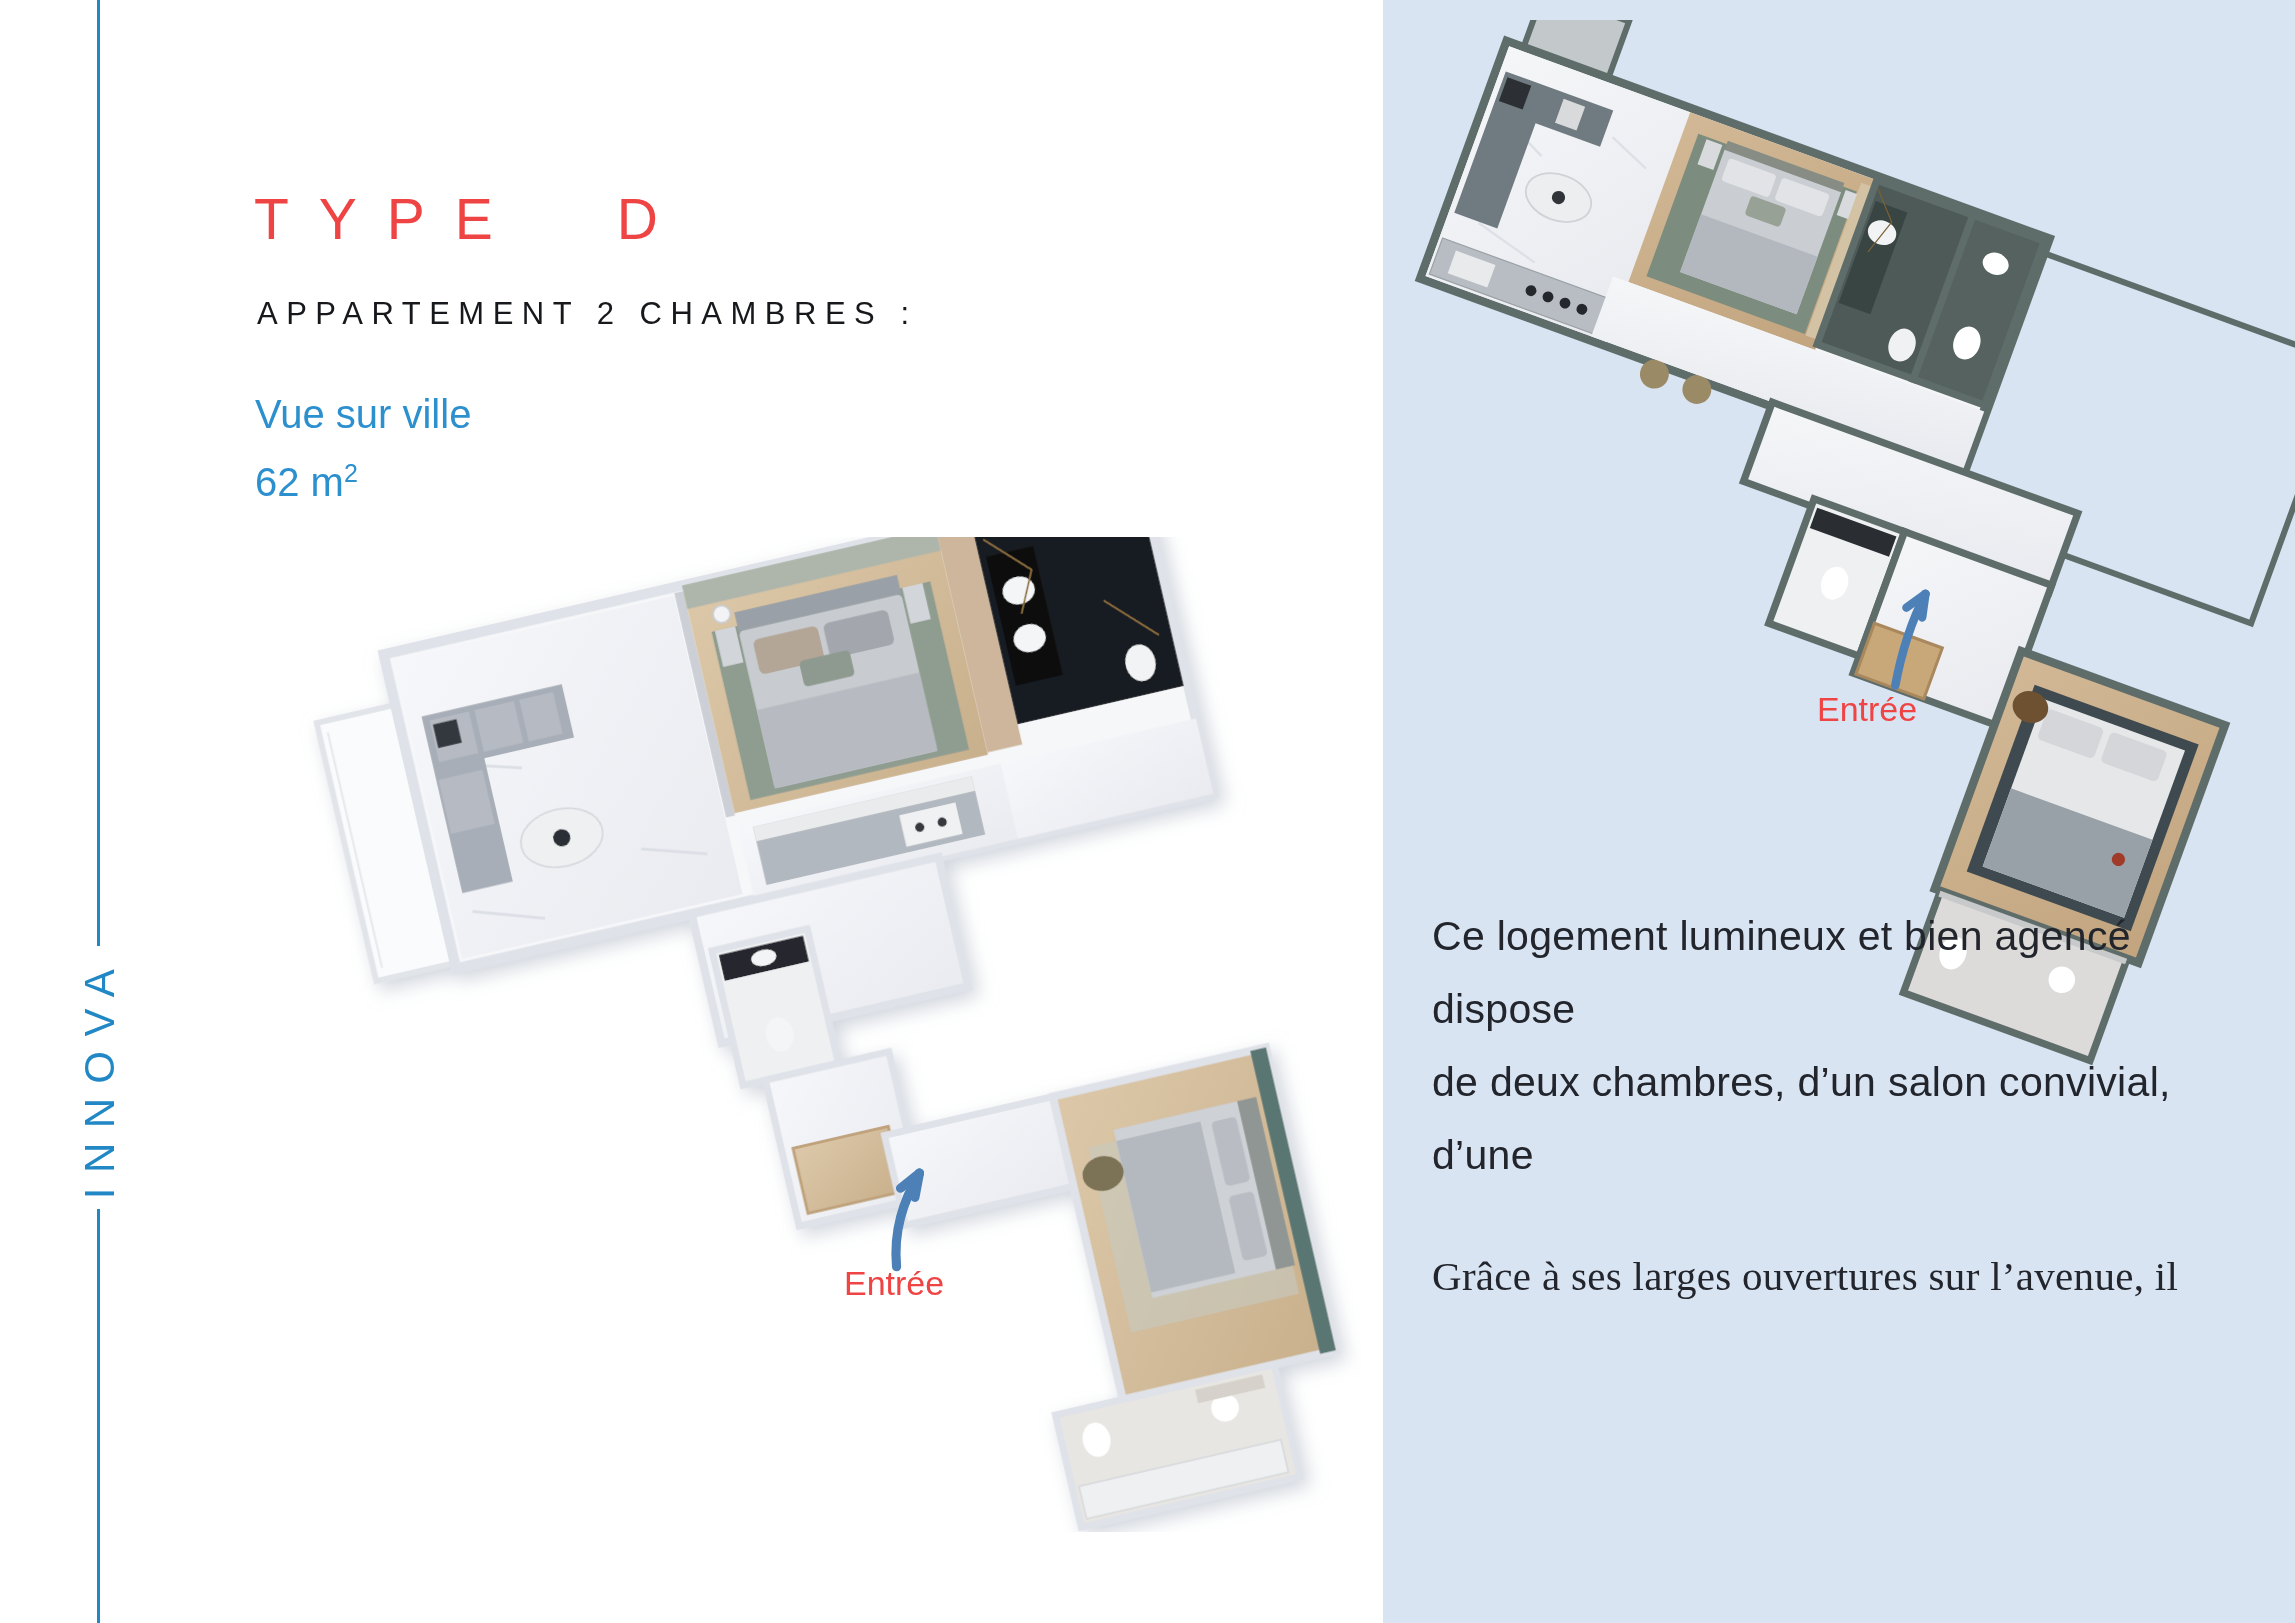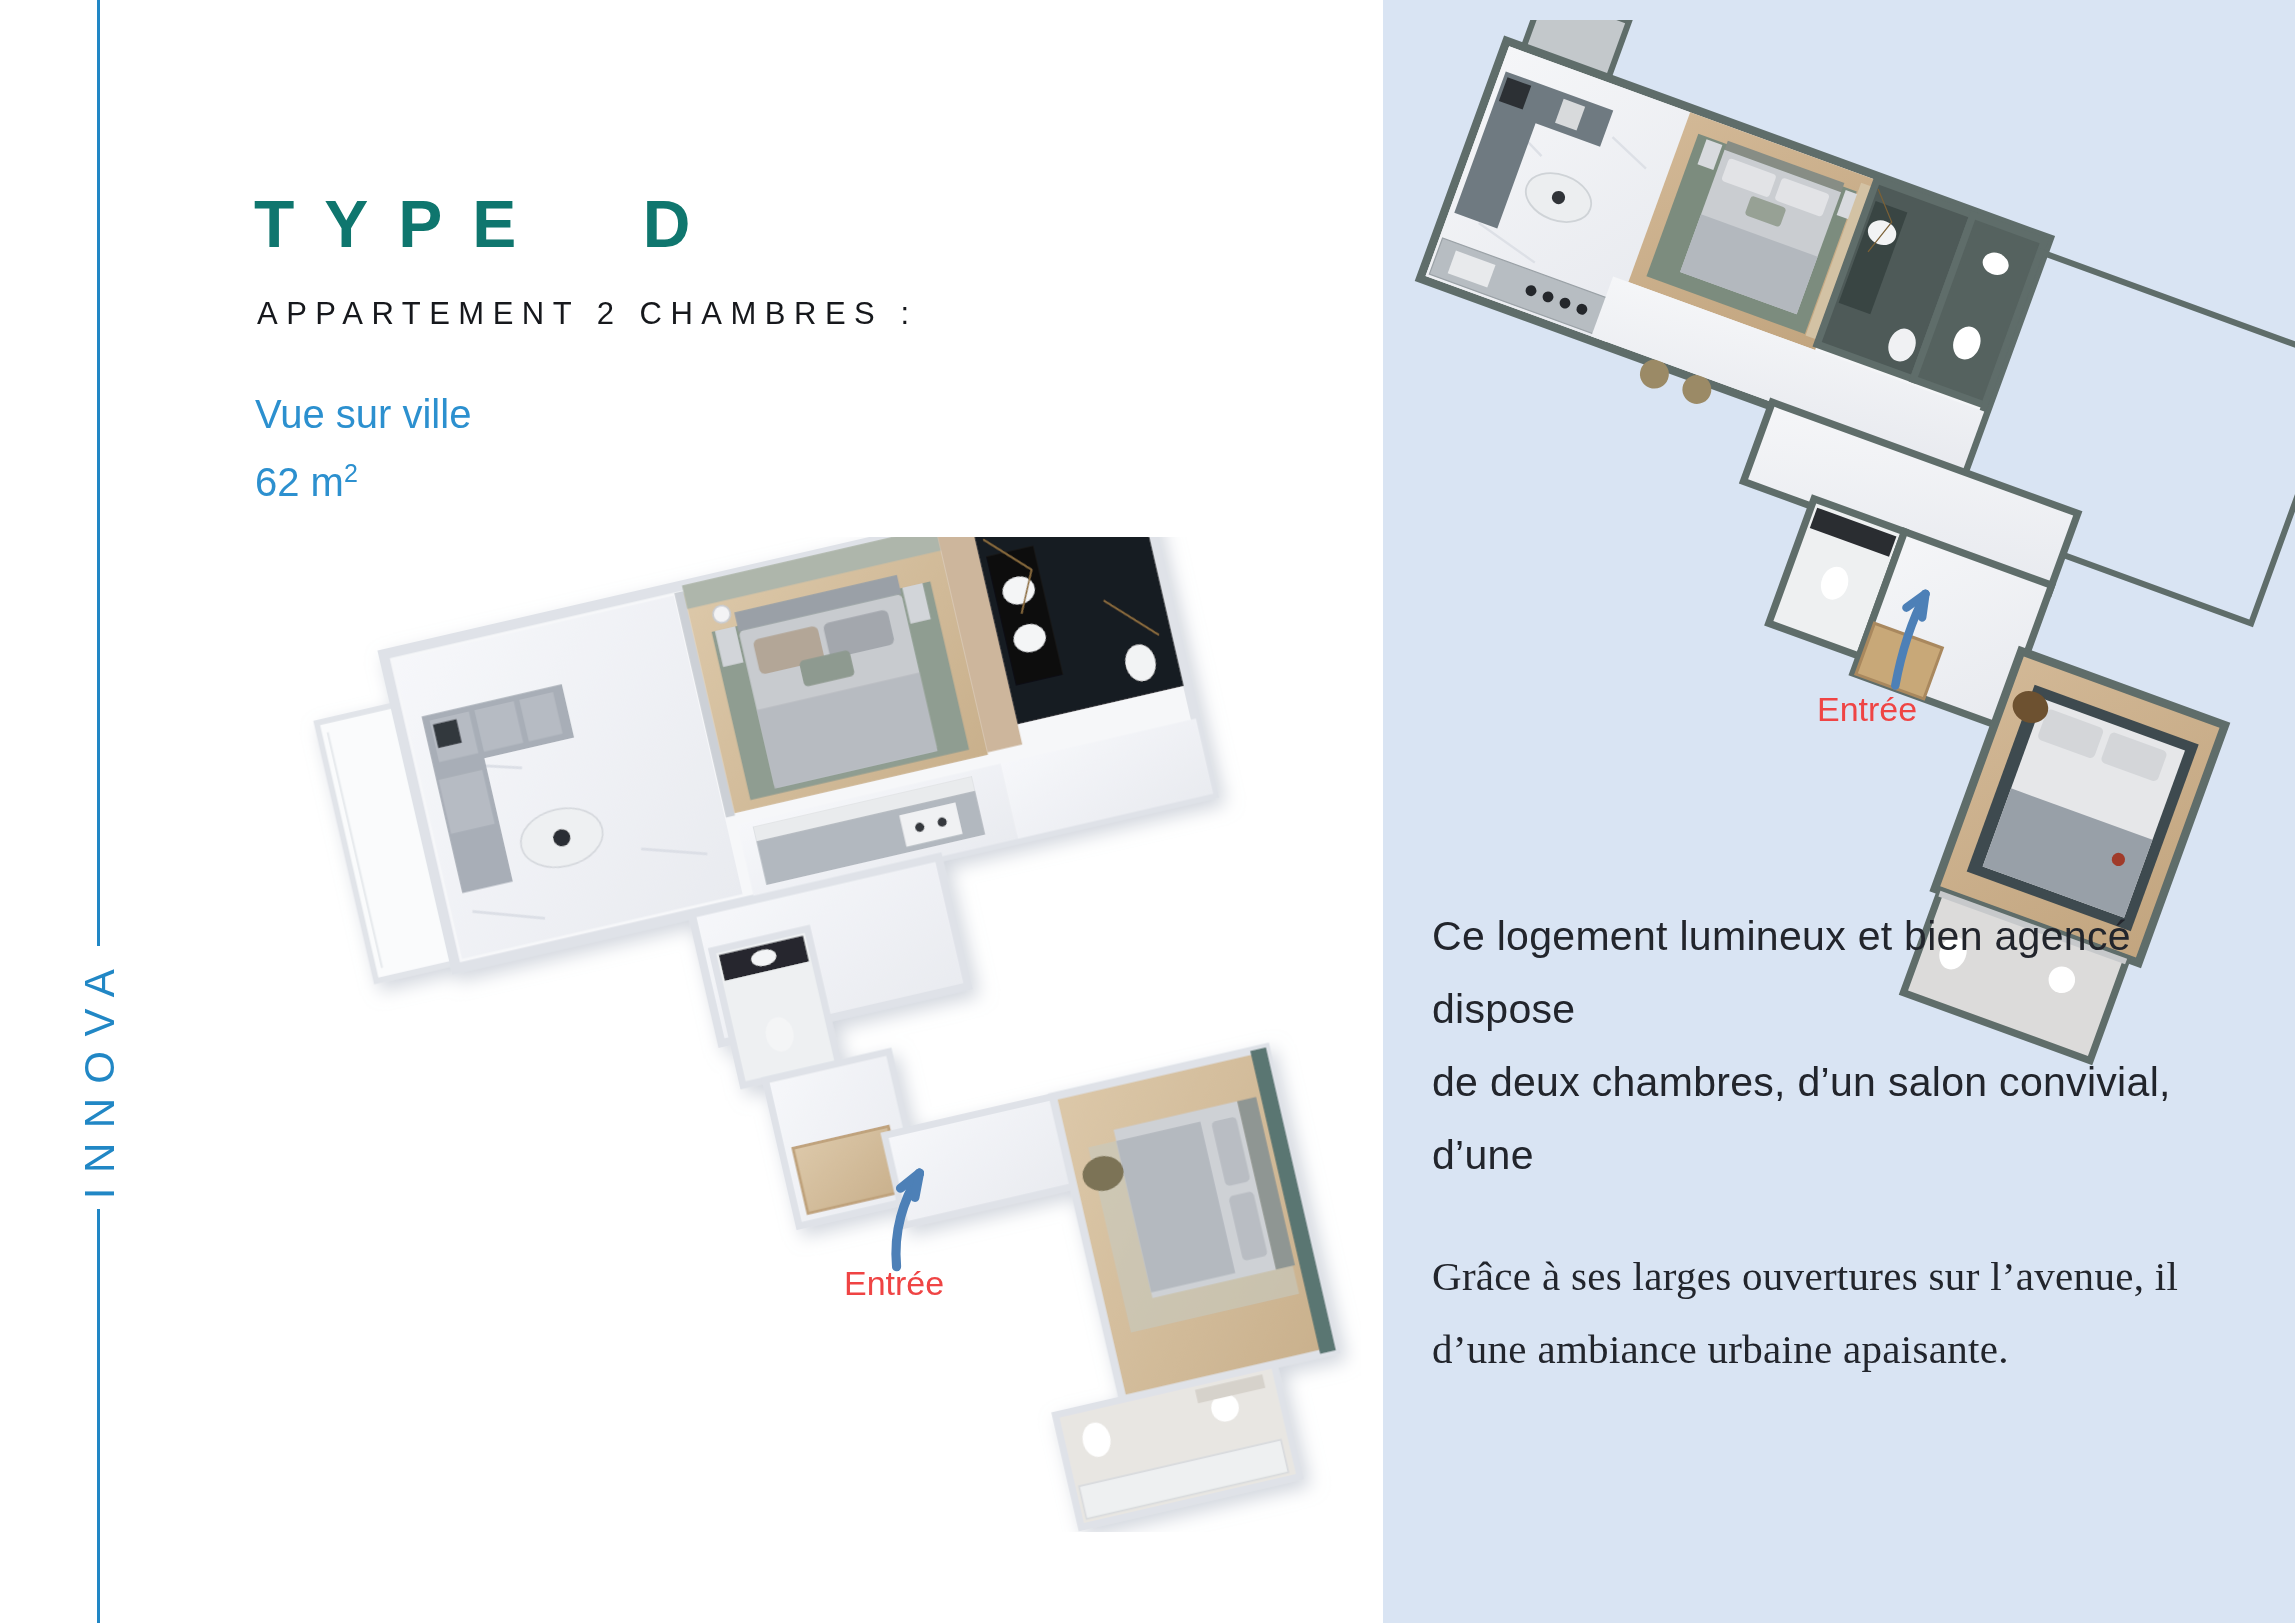--- a/index.html
+++ b/index.html
@@ -21,21 +21,21 @@
   .brand-line.bottom{top:1209px;height:414px;}
   .brand-vertical{
     position:absolute;left:-28px;top:1054px;width:255px;height:46px;
     transform:rotate(-90deg);
     color:#2187c5;font-size:42px;font-weight:300;letter-spacing:14.4px;
     text-align:center;line-height:46px;white-space:nowrap;
   }
   
   .title{
     position:absolute;left:254px;top:186px;
-    color:#0f766e;font-size:66px;font-weight:700;
+    color:#ef4444;font-size:57px;font-weight:400;
     letter-spacing:30px;word-spacing:48px;white-space:nowrap;
   }
   .subtitle{
     position:absolute;left:257px;top:296px;
     color:#16181c;font-size:31px;font-weight:400;
     letter-spacing:8.5px;white-space:nowrap;
   }
   .listing{
     position:absolute;left:255px;top:385px;
     color:#2c90cf;font-size:40px;font-weight:500;line-height:59px;
@@ -295,15 +295,14 @@
   </g>
 </svg>
 <div class="entry-label right">Entrée</div>
 
 <div class="para p1">
   <div>Ce logement lumineux et bien agencé dispose</div>
   <div>de deux chambres, d’un salon convivial, d’une</div>
 </div>
 <div class="para p2">
   <div>Grâce à ses larges ouvertures sur l’avenue, il</div>
-  <div>d’une ambiance urbaine apaisante.</div>
 </div>
 
 
 </body></html>

